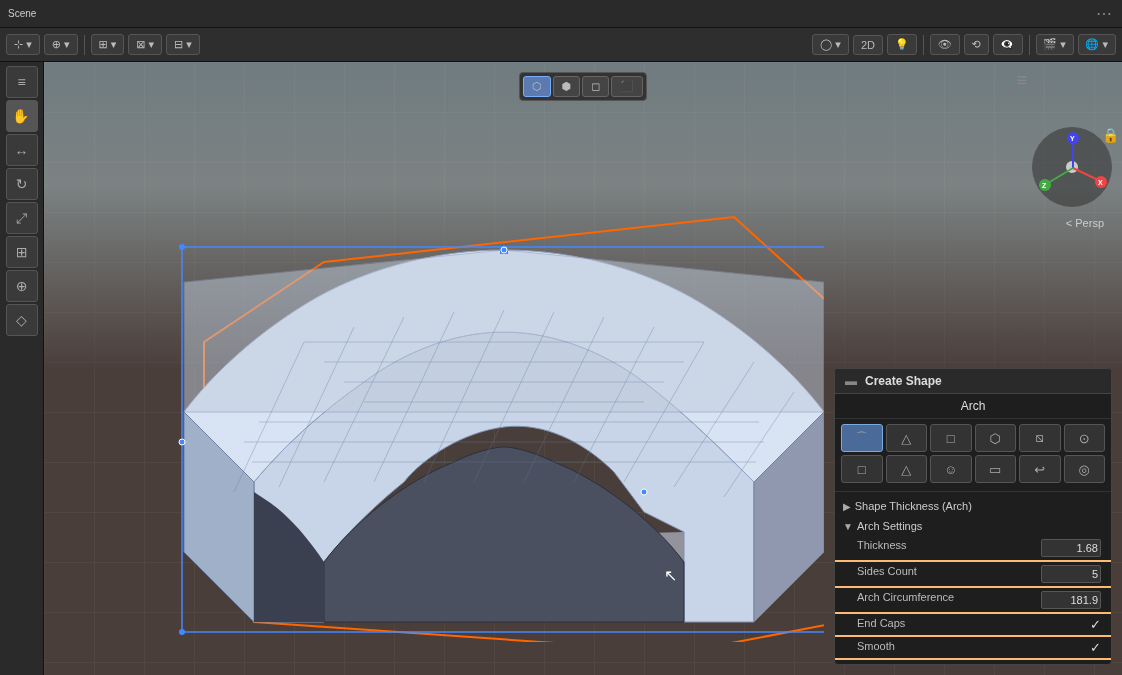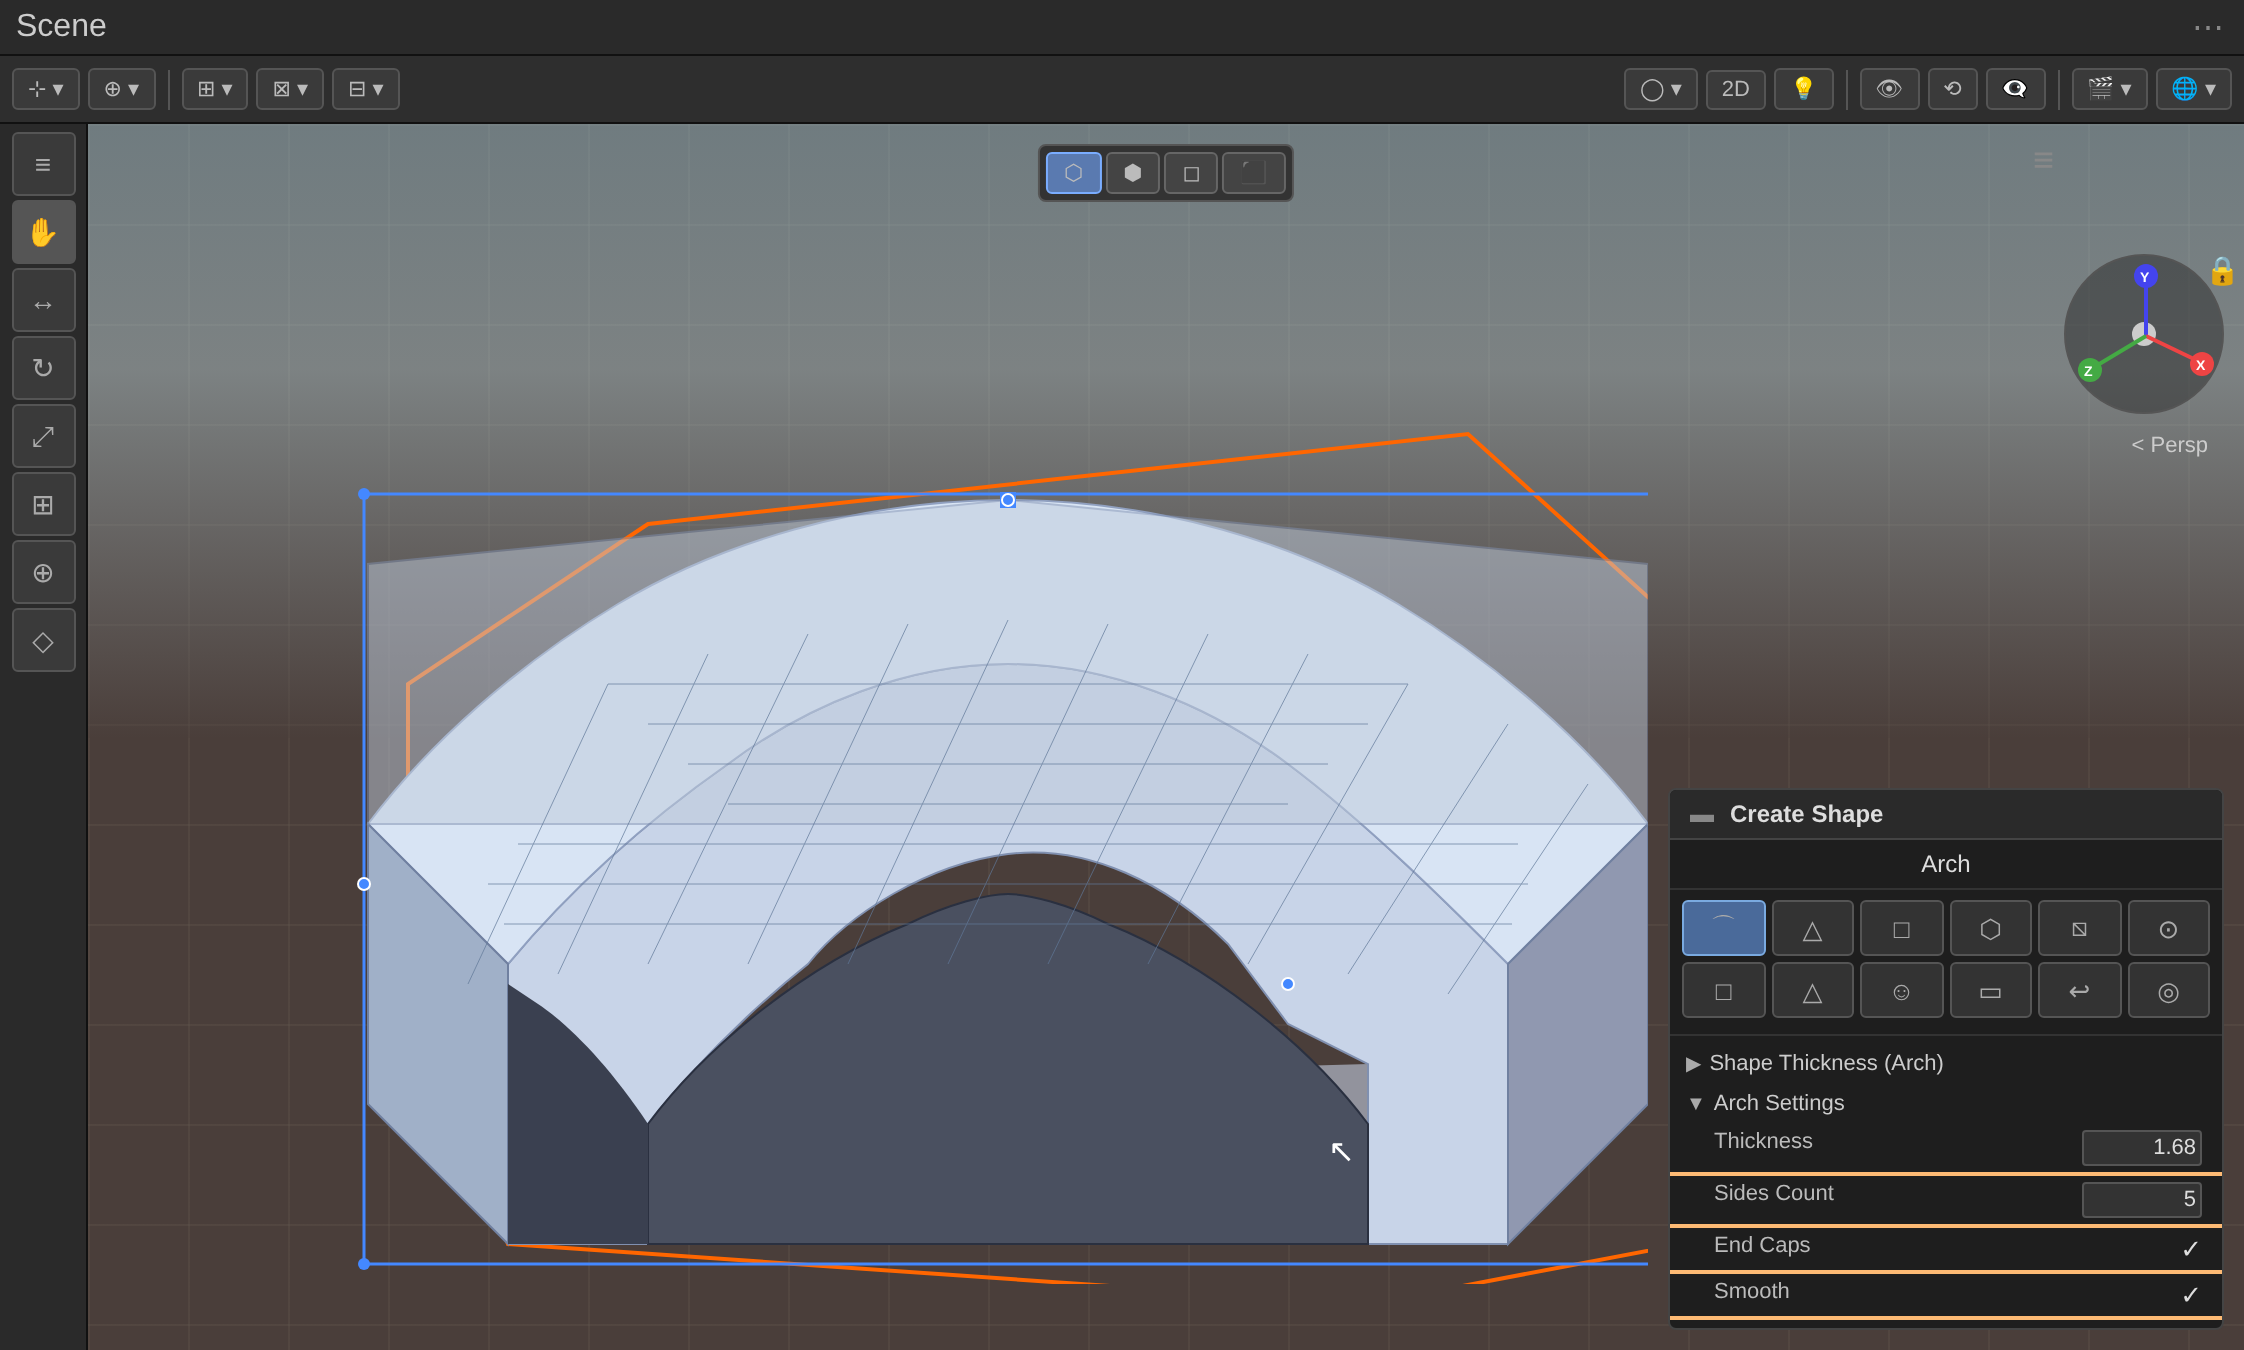--- a/index.html
+++ b/index.html
@@ -4,21 +4,21 @@
   <style>
     * { margin: 0; padding: 0; box-sizing: border-box; }
     body { width: 1122px; height: 675px; overflow: hidden; background: #1a1a1a; font-family: Arial, sans-serif; font-size: 12px; color: #ddd; }
 
     
     #top-bar {
       position: absolute; top: 0; left: 0; width: 1122px; height: 28px;
       background: #2a2a2a; border-bottom: 1px solid #111;
       display: flex; align-items: center; padding: 0 8px;
     }
-    #scene-label { color: #ccc; font-size: 16px; }
+    #scene-label { color: #ccc; font-size: 10px; }
     #top-bar-right { margin-left: auto; color: #888; font-size: 16px; letter-spacing: 2px; }
 
     
     #toolbar {
       position: absolute; top: 28px; left: 0; width: 1122px; height: 34px;
       background: #2e2e2e; border-bottom: 1px solid #111;
       display: flex; align-items: center; gap: 4px; padding: 0 6px;
     }
     .tb-btn {
       background: #3a3a3a; border: 1px solid #555; color: #bbb;
@@ -384,20 +384,24 @@
     <div class="prop-row">
       <span class="prop-label">Thickness</span>
       <input class="prop-value" type="text" readonly="" value="1.68" style="">
     </div>
 
     <div class="prop-row">
       <span class="prop-label">Sides Count</span>
       <input class="prop-value" type="text" readonly="" value="5" style="">
     </div>
 
+    <div class="prop-row">
+      <span class="prop-label">Arch Circumference</span>
+      <input class="prop-value" type="text" readonly="" value="181.9" style="">
+    </div>
 
     <div class="prop-row">
       <span class="prop-label">End Caps</span>
       <span class="prop-check">✓</span>
     </div>
 
     <div class="prop-row">
       <span class="prop-label">Smooth</span>
       <span class="prop-check">✓</span>
     </div>

